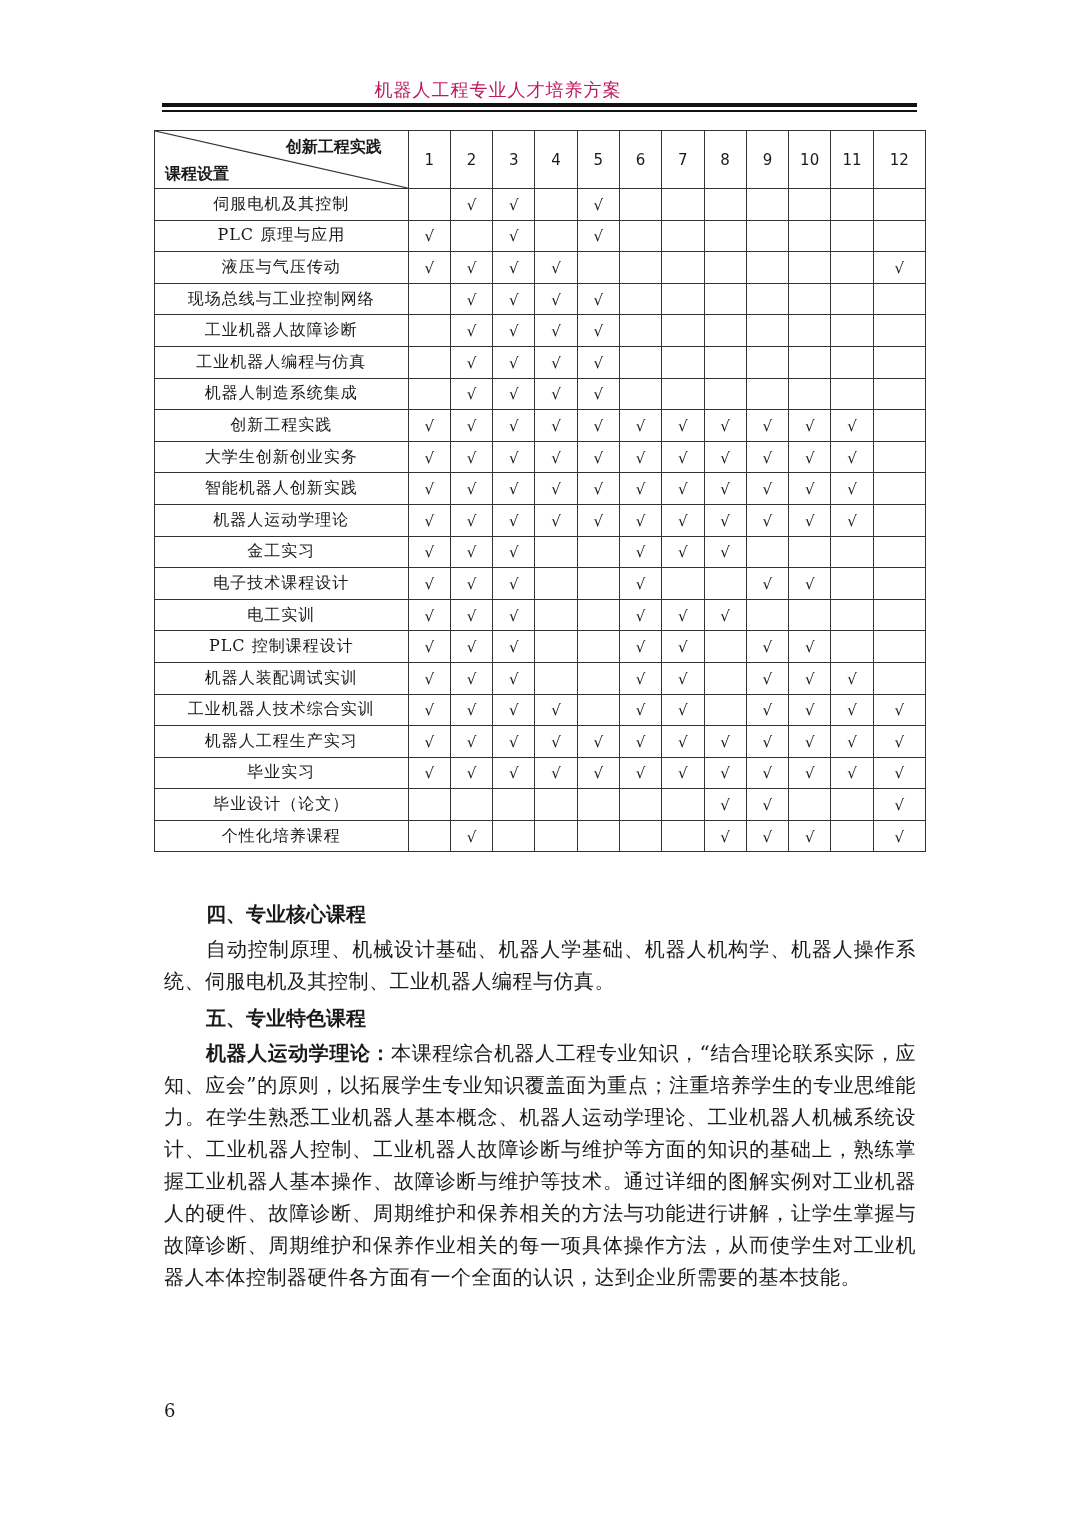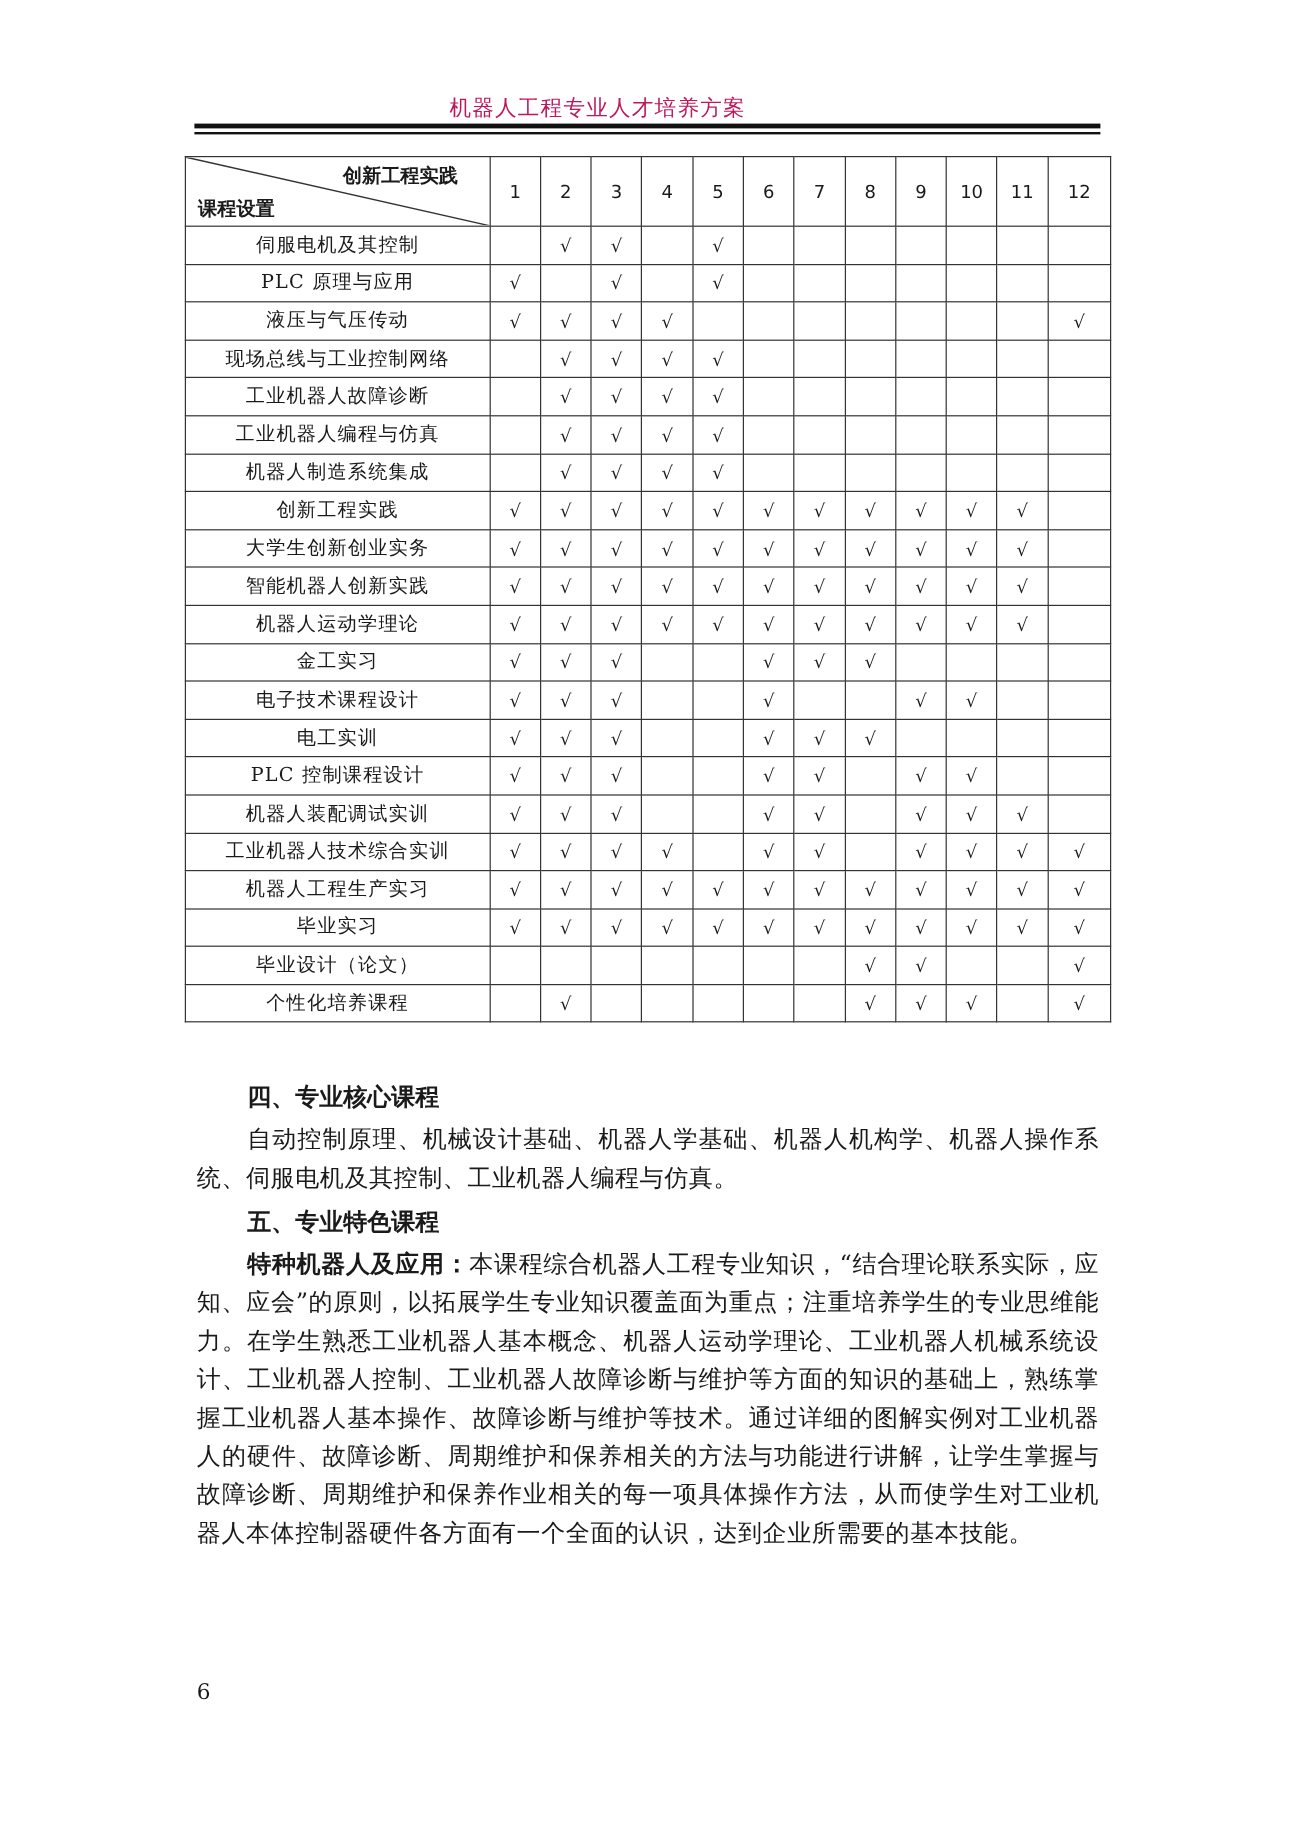--- a/index.html
+++ b/index.html
@@ -390,16 +390,16 @@
         <td></td>
         <td><span class="check">√</span></td>
       </tr>
     </tbody>
 </table>
 
 <div class="content">
   <h3 class="section-heading">四、专业核心课程</h3>
   <p class="para">自动控制原理、机械设计基础、机器人学基础、机器人机构学、机器人操作系统、伺服电机及其控制、工业机器人编程与仿真。</p>
   <h3 class="section-heading" style="margin-top:2px;">五、专业特色课程</h3>
-  <p class="para"><b>特种机器人及应用：</b><span>本课程综合机器人工程专业知识，“结合理论联系实际，应知、应会”的原则，以拓展学生专业知识覆盖面为重点；注重培养学生的专业思维能力。在学生熟悉工业机器人基本概念、机器人运动学理论、工业机器人机械系统设计、工业机器人控制、工业机器人故障诊断与维护等方面的知识的基础上，熟练掌握工业机器人基本操作、故障诊断与维护等技术。通过详细的图解实例对工业机器人的硬件、故障诊断、周期维护和保养相关的方法与功能进行讲解，让学生掌握与故障诊断、周期维护和保养作业相关的每一项具体操作方法，从而使学生对工业机器人本体控制器硬件各方面有一个全面的认识，达到企业所需要的基本技能。</span></p>
+  <p class="para"><b>机器人运动学理论：</b><span>本课程综合机器人工程专业知识，“结合理论联系实际，应知、应会”的原则，以拓展学生专业知识覆盖面为重点；注重培养学生的专业思维能力。在学生熟悉工业机器人基本概念、机器人运动学理论、工业机器人机械系统设计、工业机器人控制、工业机器人故障诊断与维护等方面的知识的基础上，熟练掌握工业机器人基本操作、故障诊断与维护等技术。通过详细的图解实例对工业机器人的硬件、故障诊断、周期维护和保养相关的方法与功能进行讲解，让学生掌握与故障诊断、周期维护和保养作业相关的每一项具体操作方法，从而使学生对工业机器人本体控制器硬件各方面有一个全面的认识，达到企业所需要的基本技能。</span></p>
 </div>
 
 <div class="page-number">6</div>
 
 </body></html>

